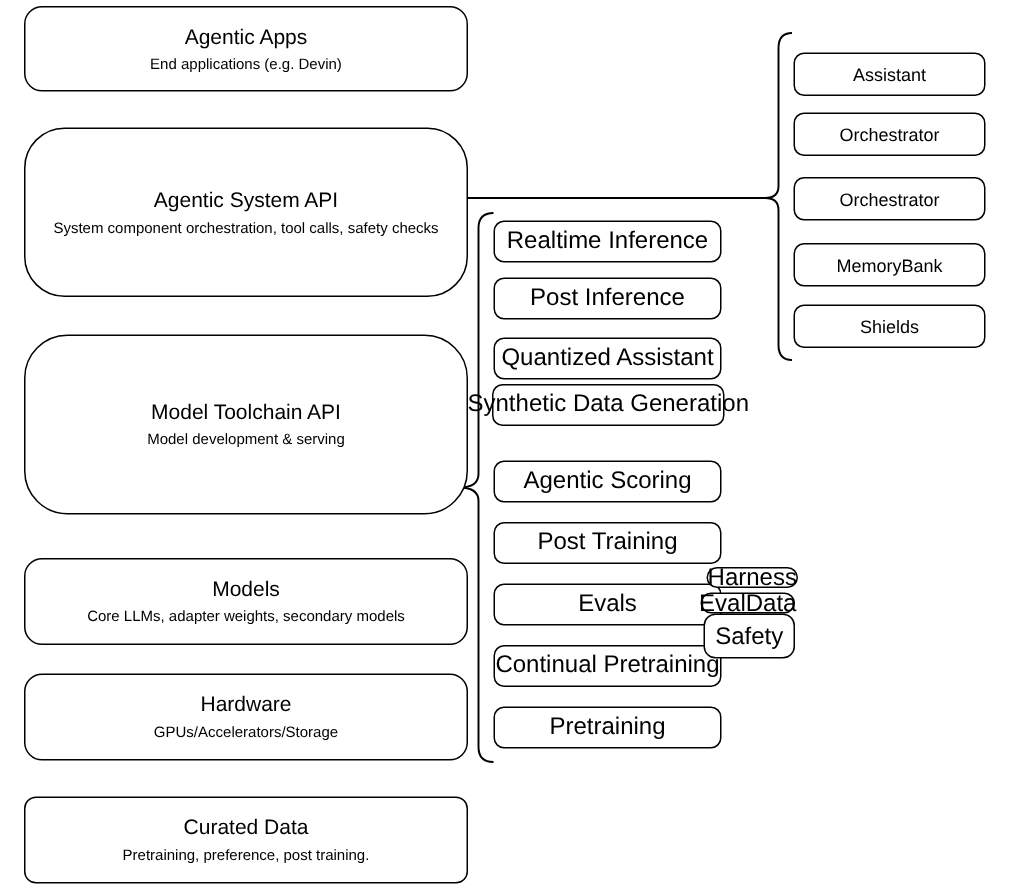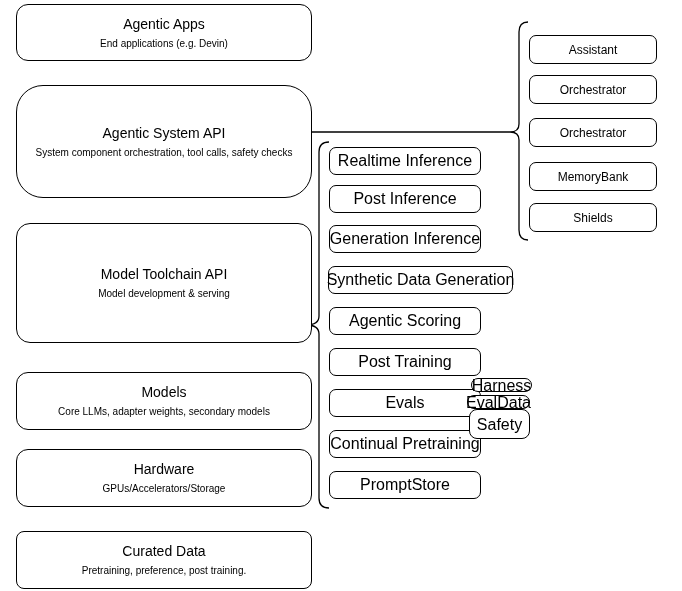--- a/index.html
+++ b/index.html
@@ -98,21 +98,21 @@
   <div class="node lnode" style="top:4px;height:57px;border-radius:12px">
     <div class="title">Agentic Apps</div>
     <div class="subtitle">End applications (e.g. Devin)</div>
   </div>
 
   <div class="node lnode" style="top:85px;height:113px;border-radius:27px">
     <div class="title">Agentic System API</div>
     <div class="subtitle">System component orchestration, tool calls, safety checks</div>
   </div>
 
-  <div class="node lnode" style="top:223px;height:120px;border-radius:14px">
+  <div class="node lnode" style="top:223px;height:120px;border-radius:29px">
     <div class="title">Model Toolchain API</div>
     <div class="subtitle">Model development &amp; serving</div>
   </div>
 
   <div class="node lnode" style="top:372px;height:58px;border-radius:12px">
     <div class="title">Models</div>
     <div class="subtitle">Core LLMs, adapter weights, secondary models</div>
   </div>
 
   <div class="node lnode" style="top:449px;height:58px;border-radius:12px">
@@ -125,39 +125,39 @@
     <div class="subtitle">Pretraining, preference, post training.</div>
   </div>
 
   <div class="node mnode" style="top:147px">
     <span>Realtime Inference</span>
   </div>
   <div class="node mnode" style="top:185px">
     <span>Post Inference</span>
   </div>
   <div class="node mnode" style="top:225px">
-    <span>Generation Inference</span>
+    <span>Quantized Assistant</span>
   </div>
-  <div class="node mnode" style="top:266px;left:328px;width:185px">
+  <div class="node mnode" style="top:256px;left:328px;width:155px">
     <span>Synthetic Data Generation</span>
   </div>
   <div class="node mnode" style="top:307px">
     <span>Agentic Scoring</span>
   </div>
   <div class="node mnode" style="top:348px">
     <span>Post Training</span>
   </div>
   <div class="node mnode" style="top:389px">
     <span>Evals</span>
   </div>
   <div class="node mnode" style="top:430px">
     <span>Continual Pretraining</span>
   </div>
   <div class="node mnode" style="top:471px">
-    <span>PromptStore</span>
+    <span>Pretraining</span>
   </div>
 
   <div class="pill" style="left:471px;top:378px;width:61px;height:14px">
     <span>Harness</span>
   </div>
   <div class="pill" style="left:467px;top:395px;width:63px;height:14px">
     <span>EvalData</span>
   </div>
   <div class="pill" style="left:469px;top:409px;width:61px;height:30px">
     <span>Safety</span>

